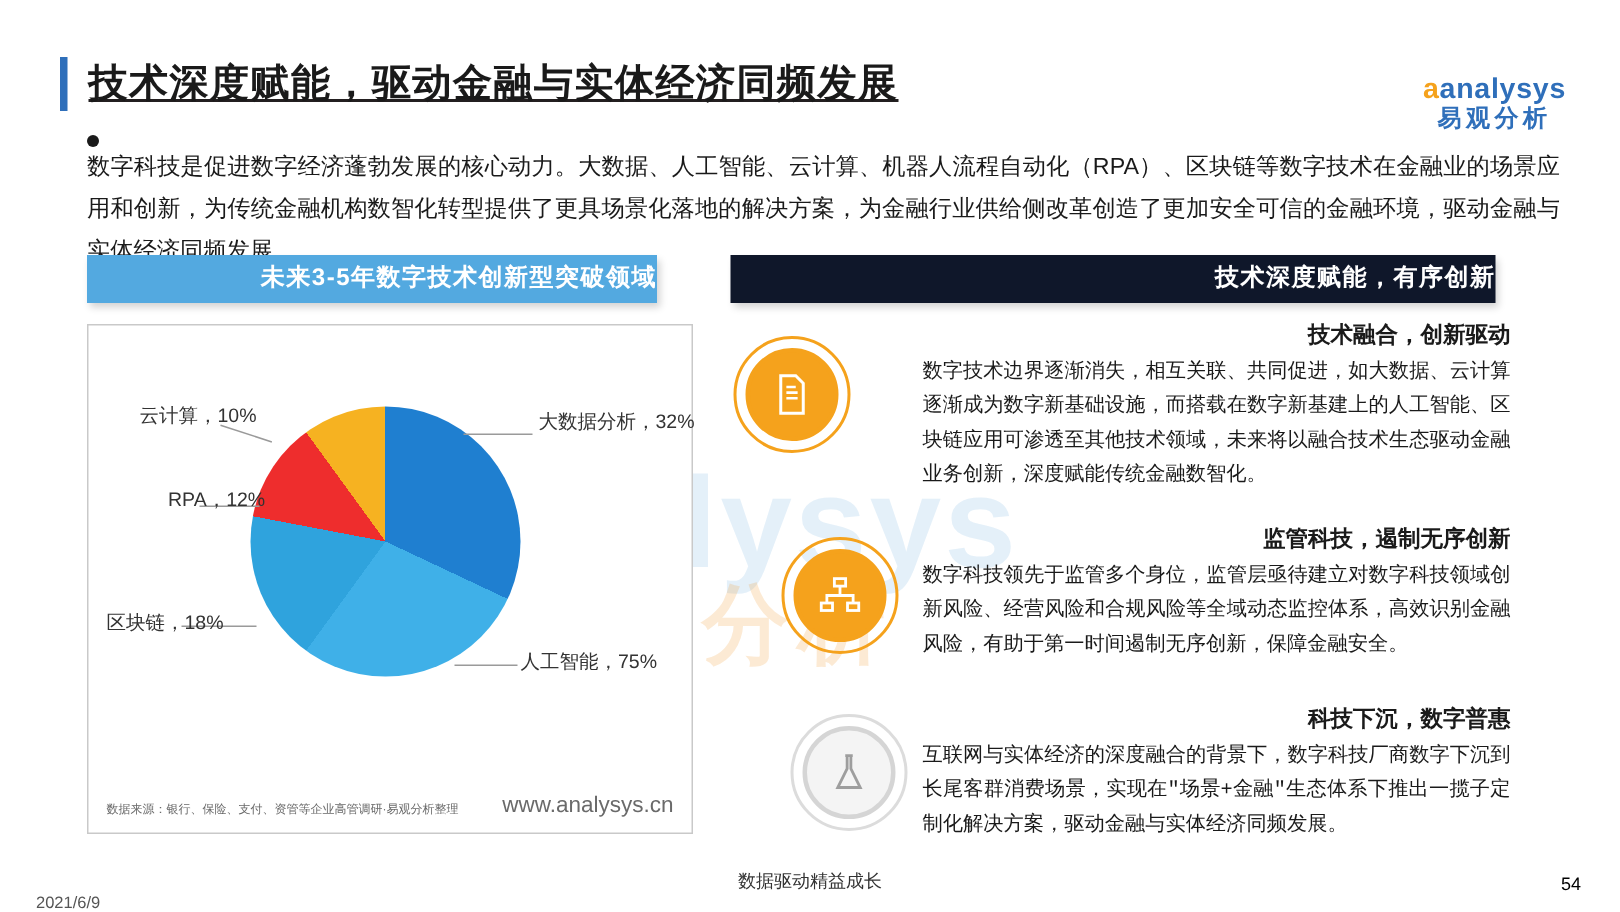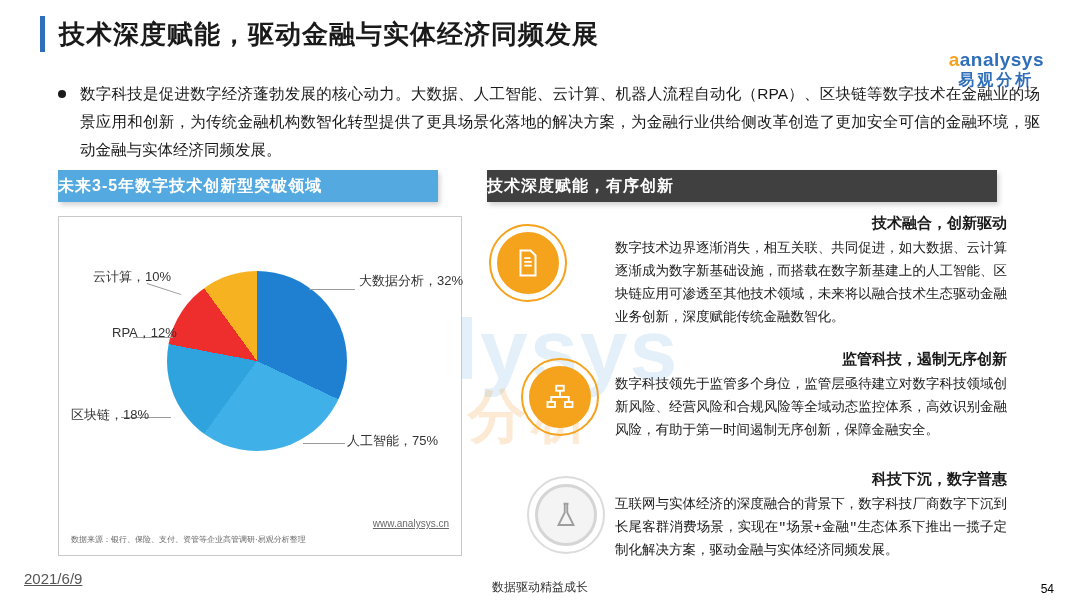--- a/index.html
+++ b/index.html
@@ -19,23 +19,24 @@
     position: relative;
     width: 1080px;
     height: 608px;
     box-sizing: border-box;
   }
 
   
   .title-row {
     position: absolute;
     left: 40px;
-    top: 16px;
+    top: 38px;
     display: flex;
-    align-items: flex-end;
+    align-items: flex-start;
+    text-decoration: underline;
   }
   .title-bar {
     width: 5px;
     height: 36px;
     background: #2f6fba;
     margin-right: 14px;
   }
   .title-text {
     font-size: 26px;
     font-weight: bold;
@@ -65,20 +66,21 @@
     letter-spacing: 3px;
   }
 
   
   .bullet-block {
     position: absolute;
     left: 58px;
     top: 80px;
     width: 982px;
     display: flex;
+    flex-direction: column;
   }
   .bullet-dot {
     width: 8px;
     height: 8px;
     border-radius: 50%;
     background: #1a1a1a;
     margin-top: 10px;
     margin-right: 14px;
     flex: 0 0 auto;
   }
@@ -87,38 +89,38 @@
     line-height: 28px;
     color: #1a1a1a;
     text-align: justify;
   }
 
   
   .banner {
     position: absolute;
     height: 32px;
     line-height: 32px;
-    text-align: left;
+    text-align: right;
     color: #ffffff;
     font-size: 16px;
     font-weight: bold;
     letter-spacing: 1px;
     box-shadow: 2px 3px 5px rgba(0,0,0,0.18);
   }
   .banner-left {
     left: 58px;
     top: 170px;
     width: 380px;
     background: #53a9e0;
   }
   .banner-right {
     left: 487px;
     top: 170px;
     width: 510px;
-    background: #404040;
+    background: #0f172a;
   }
 
   
   .chart-panel {
     position: absolute;
     left: 58px;
     top: 216px;
     width: 404px;
     height: 340px;
     border: 1px solid #c9c9c9;
@@ -163,24 +165,23 @@
     position: absolute;
     left: 12px;
     bottom: 10px;
     font-size: 8px;
     color: #6a6a6a;
     white-space: nowrap;
   }
   .chart-source {
     position: absolute;
     right: 12px;
-    bottom: 26px;
-    font-size: 10px;
+    bottom: 10px;
+    font-size: 15px;
     color: #6a6a6a;
-    text-decoration: underline;
   }
 
   
   .right-col {
     position: absolute;
     left: 487px;
     top: 214px;
     width: 520px;
   }
   .rc-block { position: relative; margin-bottom: 12px; }
@@ -248,24 +249,23 @@
     color: rgba(240,150,40,0.20);
     letter-spacing: 6px;
     pointer-events: none;
     white-space: nowrap;
   }
 
   
   .footer-date {
     position: absolute;
     left: 24px;
-    bottom: 21px;
-    font-size: 15px;
+    bottom: 0;
+    font-size: 11px;
     color: #555555;
-    text-decoration: underline;
   }
   .footer-center {
     position: absolute;
     left: 0;
     right: 0;
     bottom: 12px;
     text-align: center;
     font-size: 12px;
     color: #333333;
   }

